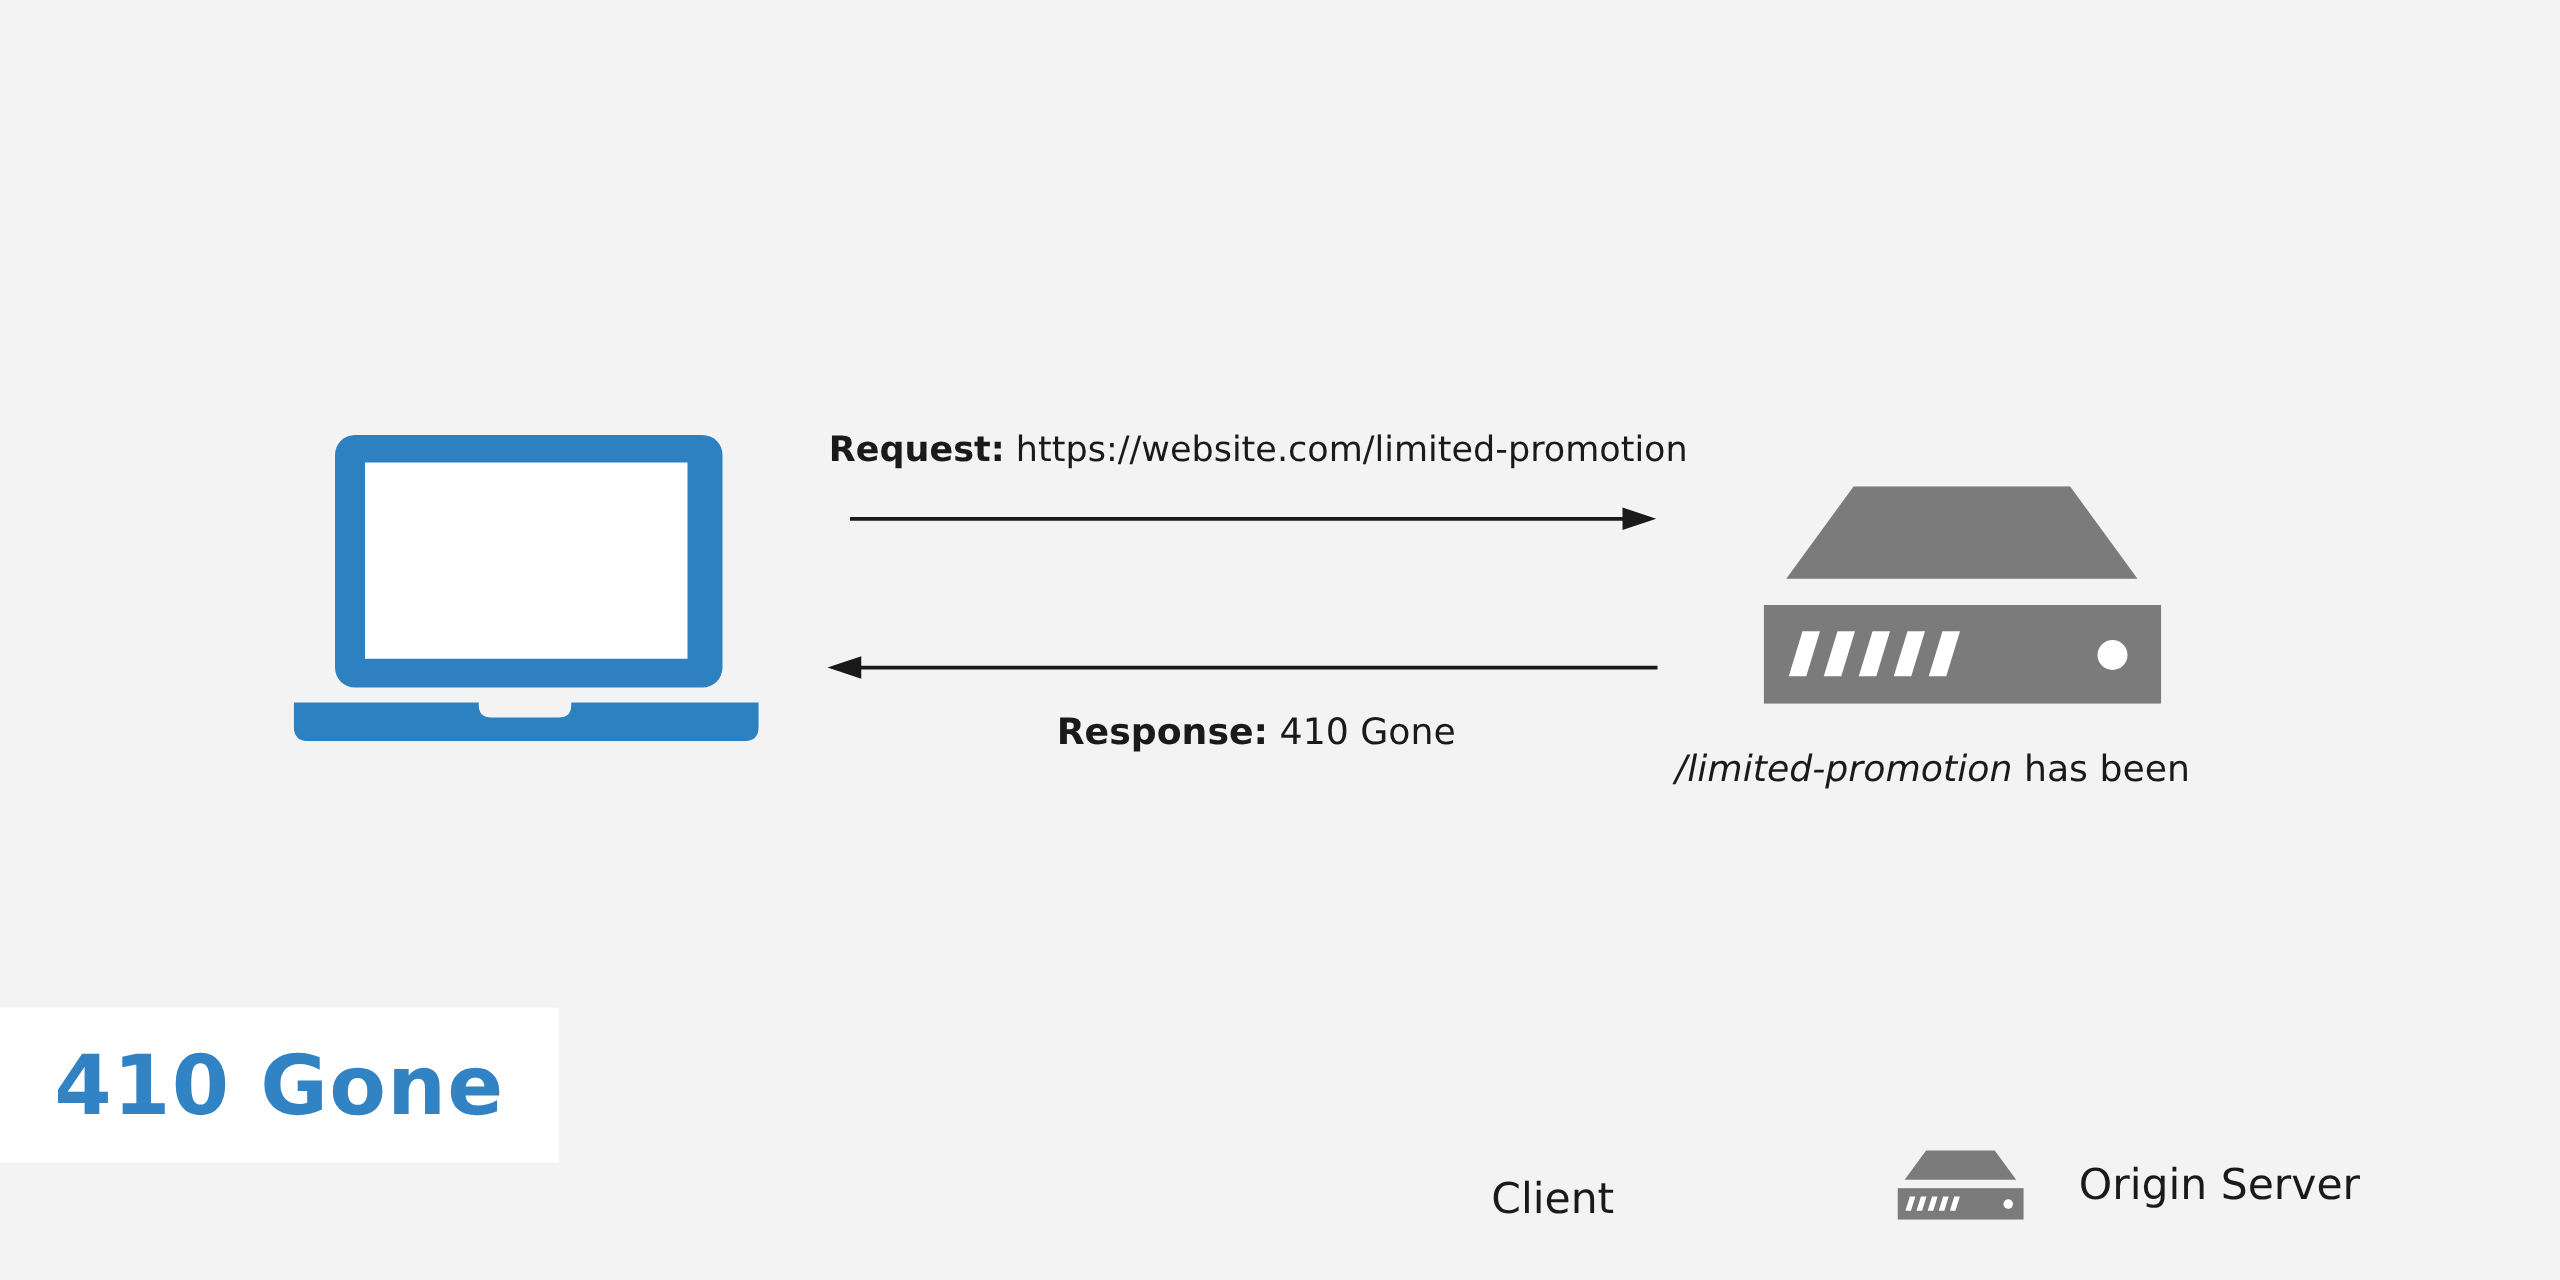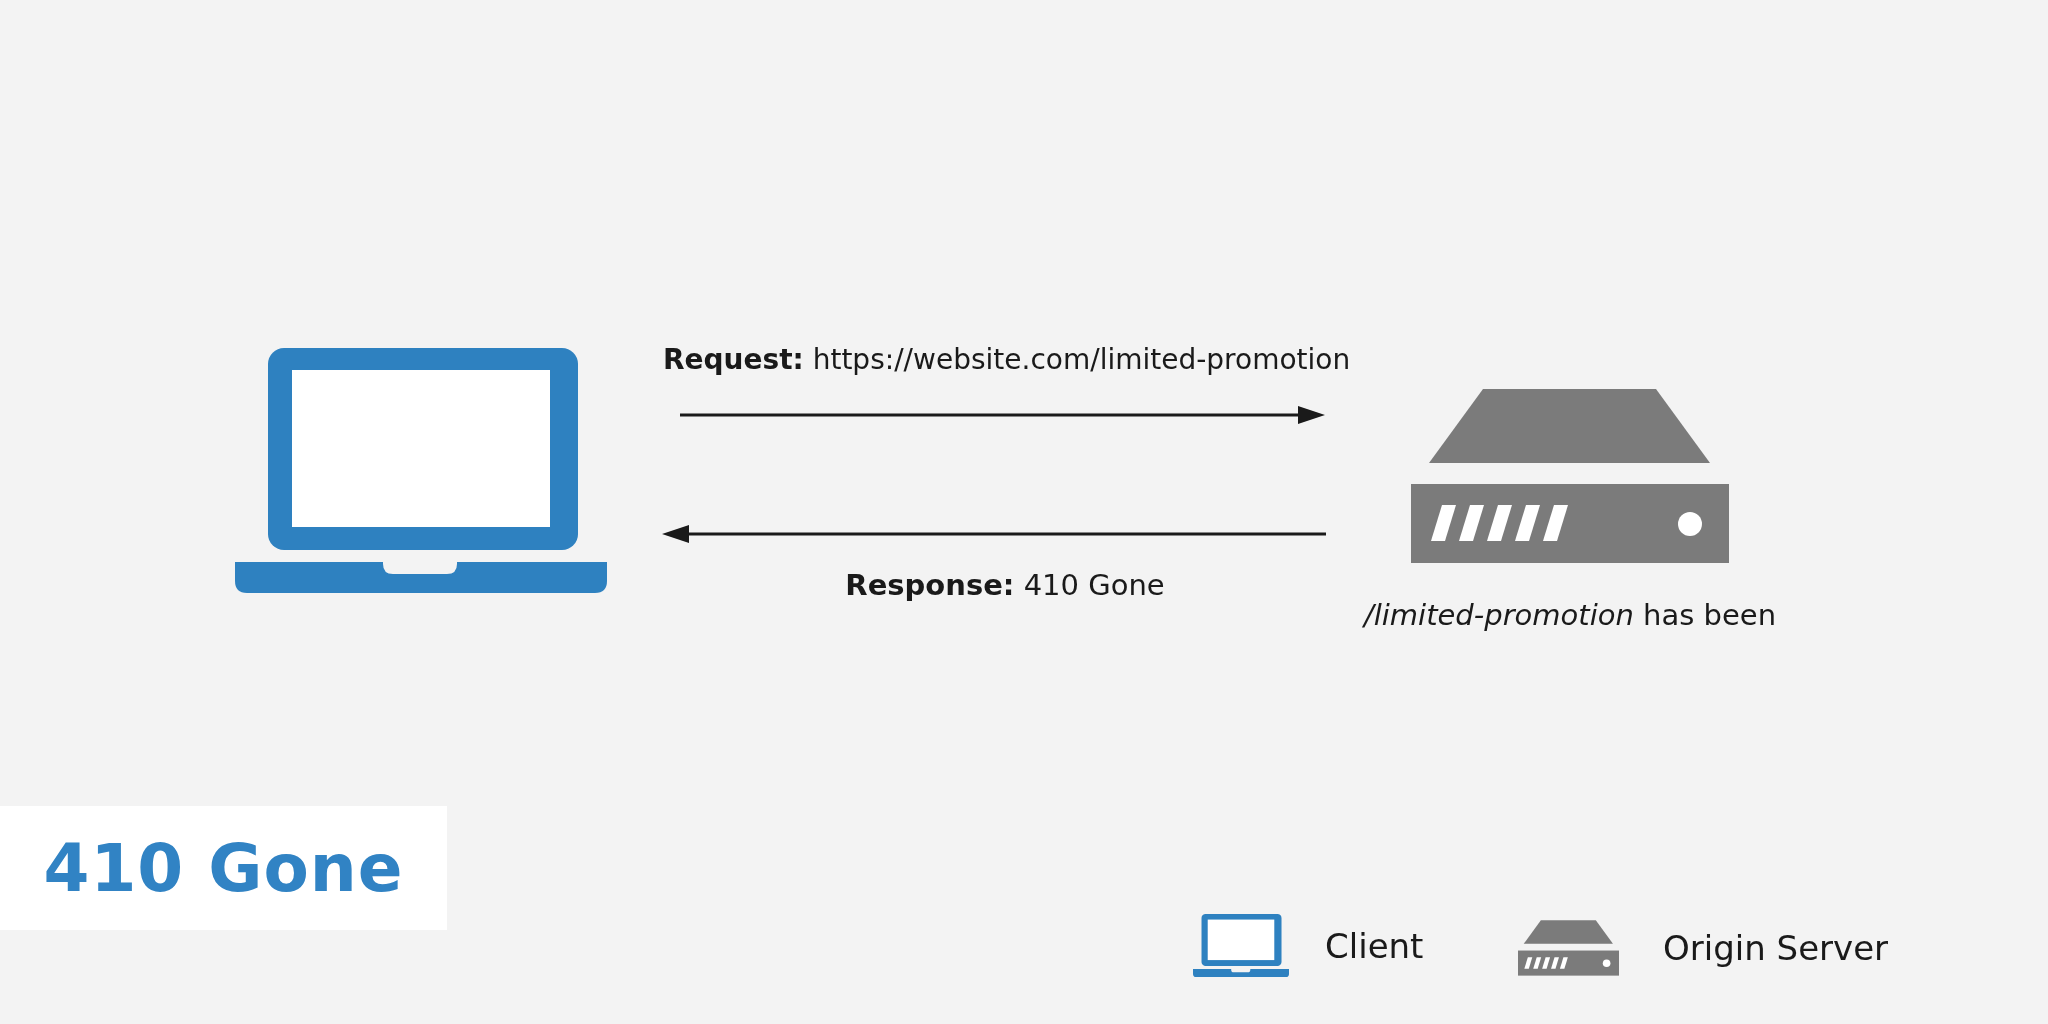--- a/index.html
+++ b/index.html
@@ -39,37 +39,37 @@
   }
   .res-label{
     left:805px;top:567px;width:400px;
     text-align:center;font-size:29px;line-height:36px;white-space:nowrap;
   }
   .bold{font-weight:bold;}
   .italic{font-style:italic;}
 
   .server-caption{
     left:1340px;top:594px;width:460px;
-    text-align:center;font-size:29px;line-height:42px;
+    text-align:left;font-size:29px;line-height:42px;
   }
 
   
   .title-plate{
     left:0;top:806px;width:447px;height:124px;
     background:var(--panel_white);
     display:flex;align-items:center;justify-content:center;
   }
   .title-text{
     color:var(--title_blue);
     font-weight:bold;font-size:66px;letter-spacing:1px;white-space:nowrap;
   }
 
   
   .legend-item{display:flex;align-items:center;}
-  .legend-client{left:1193px;top:913px;height:65px;gap:36px;}
+  .legend-client{left:1193px;top:891px;height:65px;gap:48px;flex-direction:column;}
   .legend-origin{left:1518px;top:920px;height:56px;gap:44px;}
   .legend-label{font-size:34px;white-space:nowrap;color:var(--text);}
   .legend-client-svg{width:96px;height:65px;}
   .legend-origin-svg{width:101px;height:56px;}
 
   svg .blue{fill:var(--client_blue);}
   svg .gray{fill:var(--server_gray);}
   svg .screen{fill:var(--panel_white);}
   svg .white{fill:#FFFFFF;}
   svg .arrowline{stroke:var(--arrow);stroke-width:3;}

